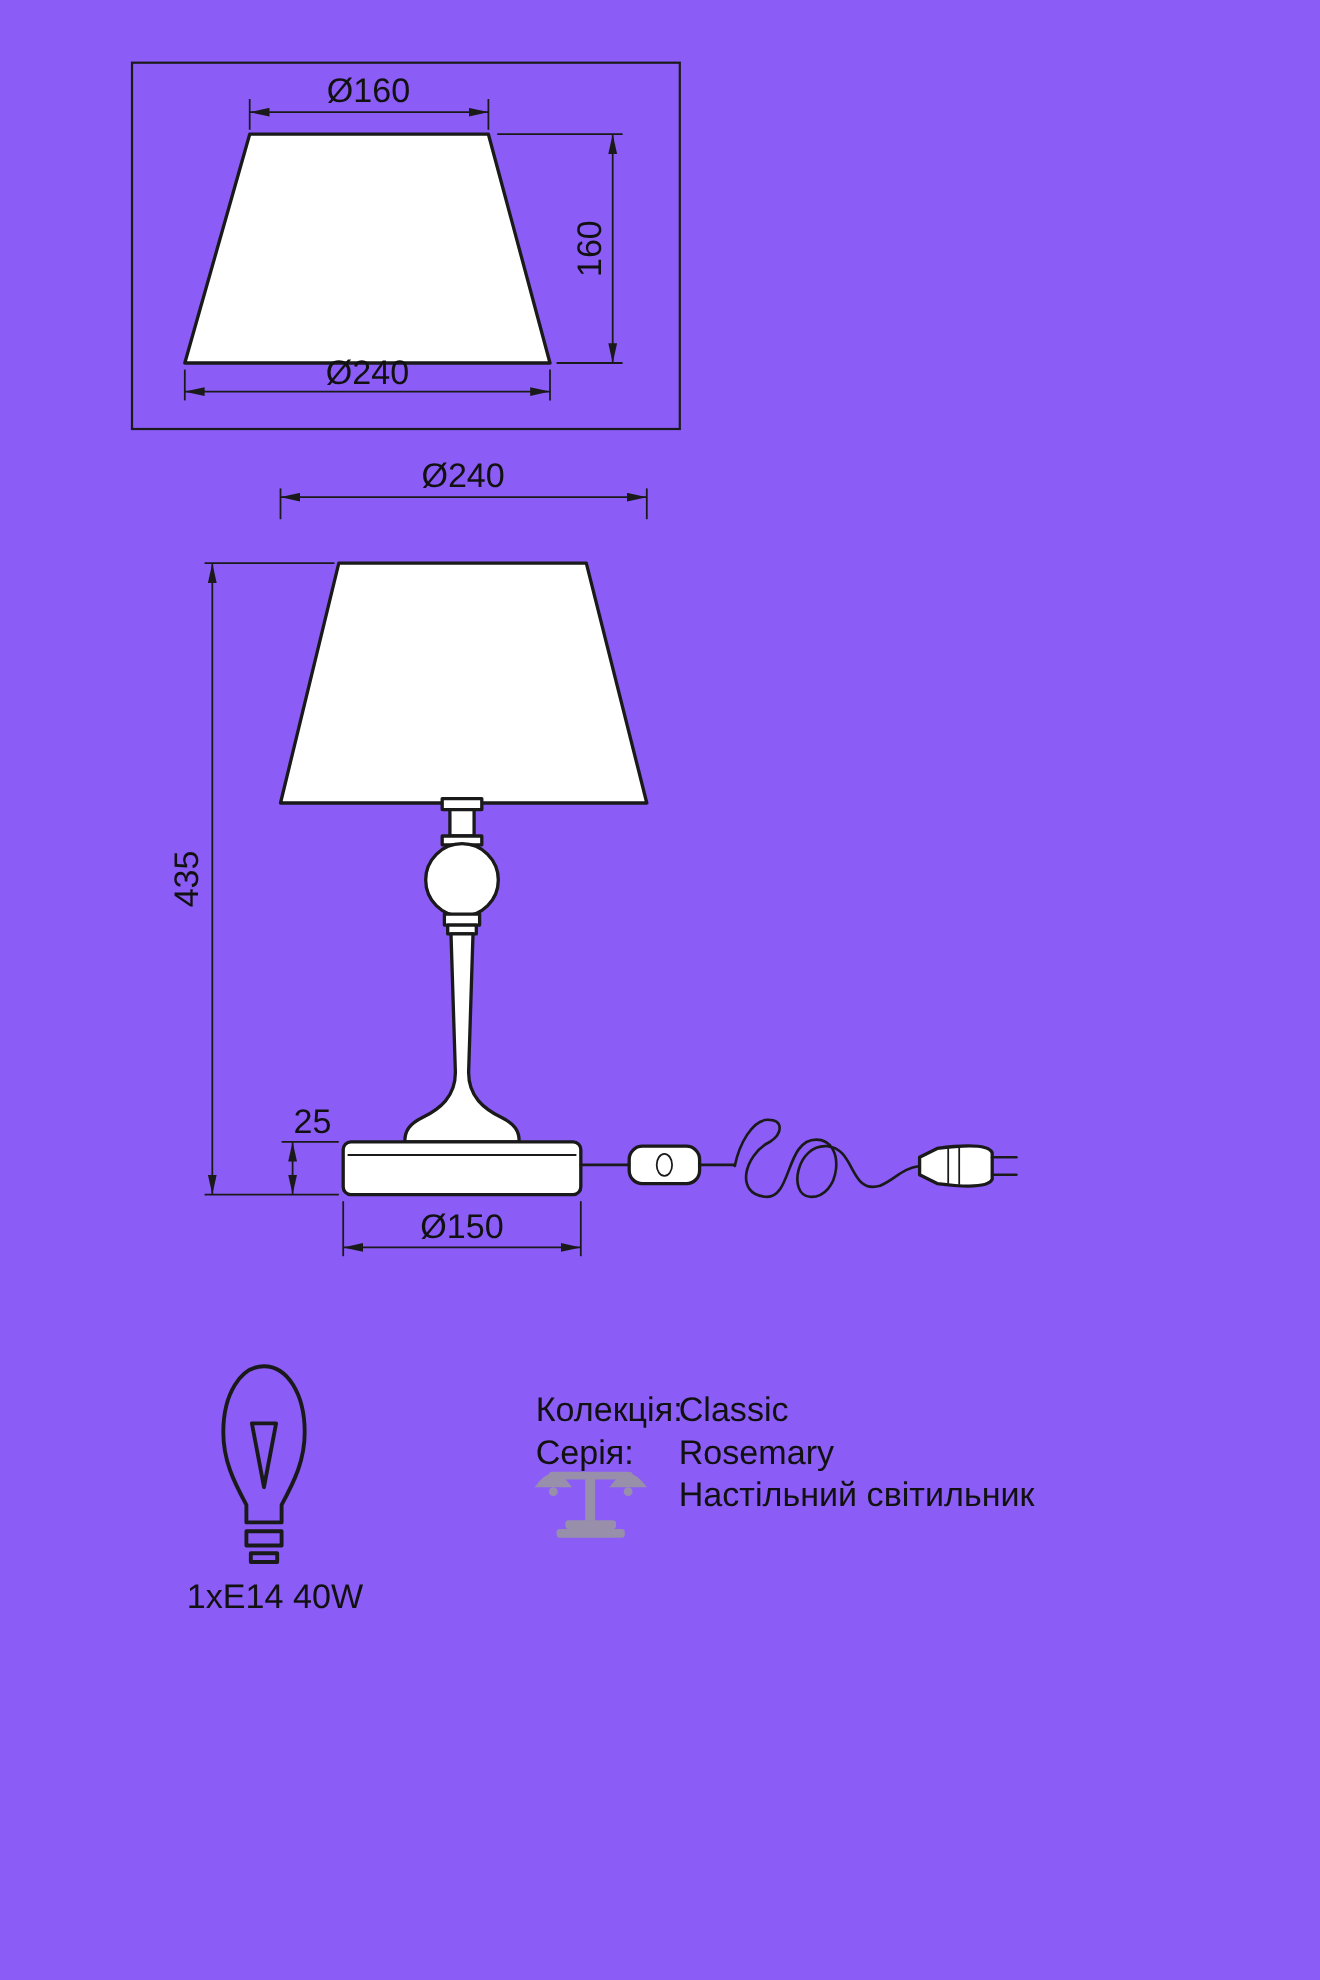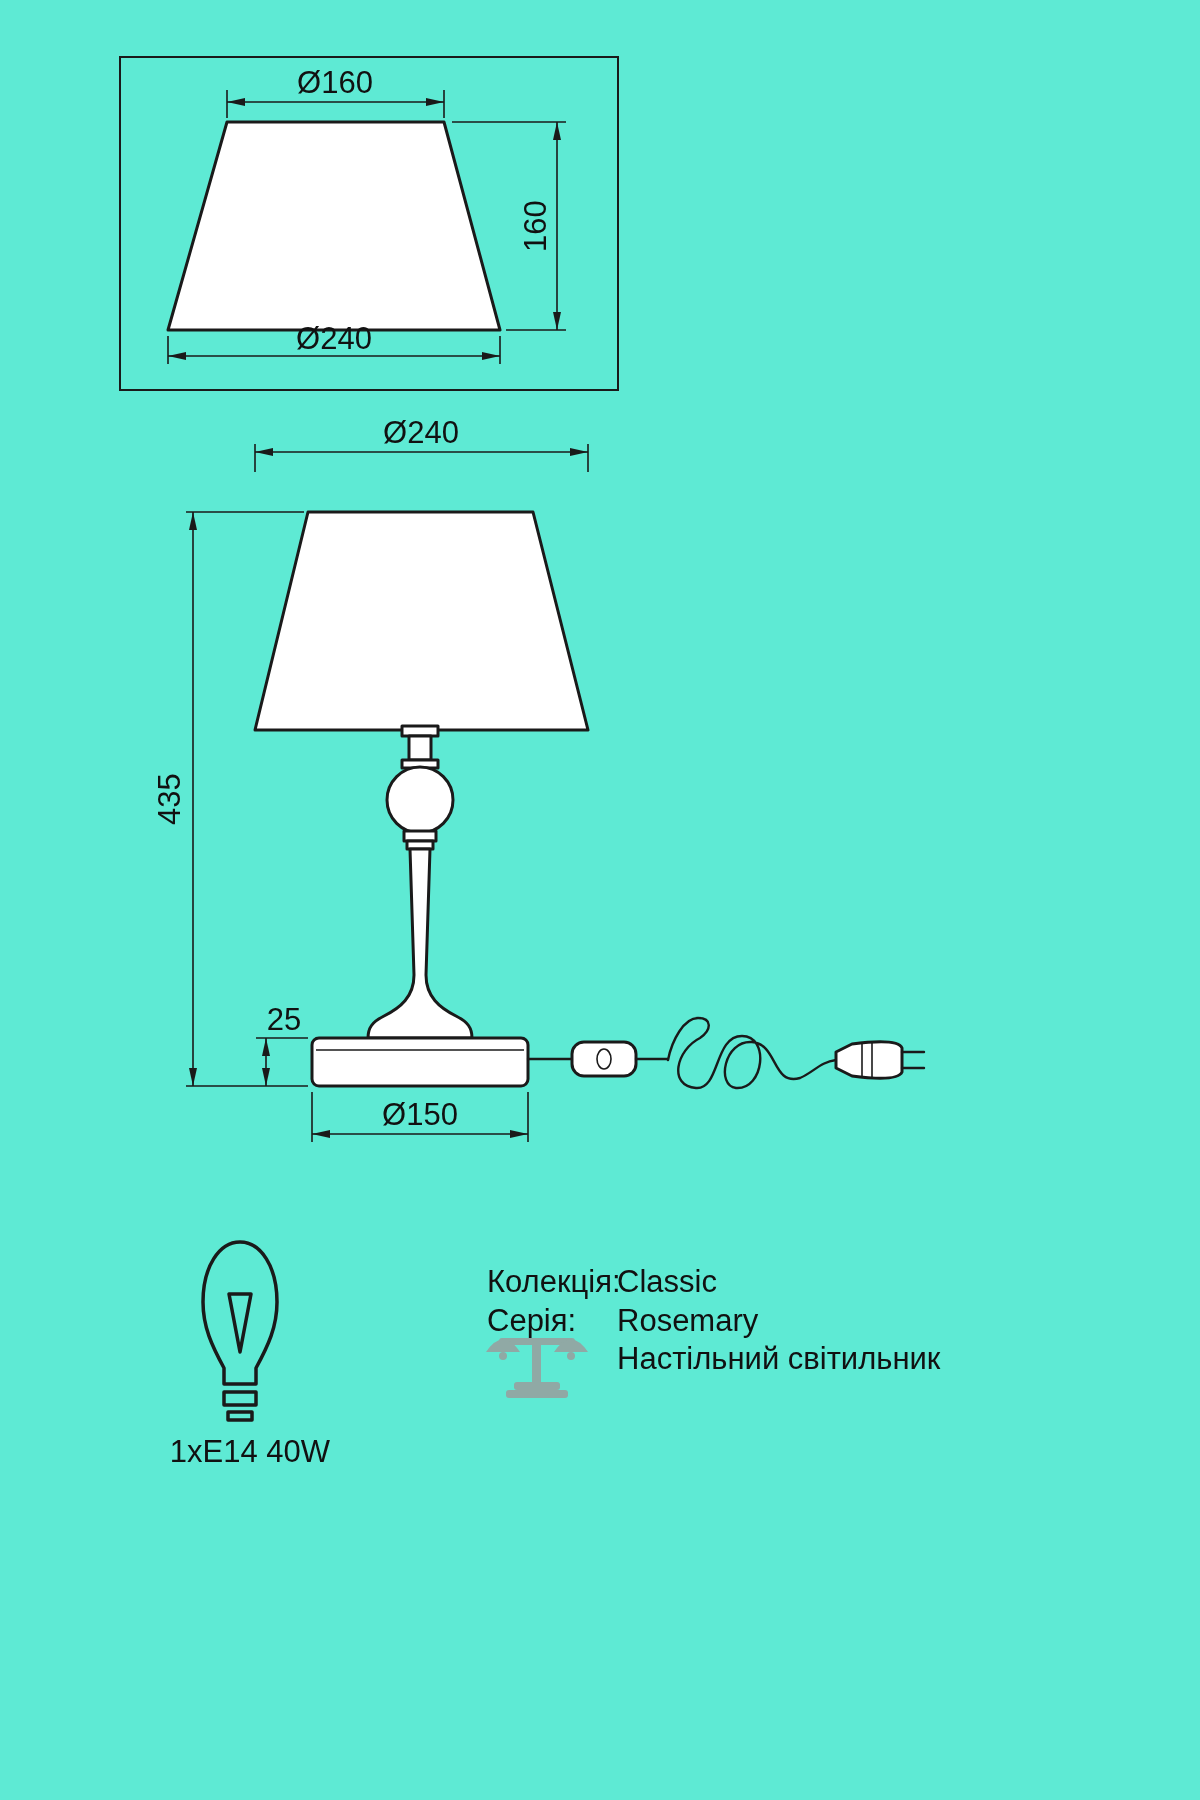--- a/index.html
+++ b/index.html
@@ -1,20 +1,20 @@
 <!DOCTYPE html>
 <html><head>
 <meta charset="utf-8">
 <style>
   html, body { margin: 0; padding: 0; background: #ffffff; }
   .page {
     position: relative;
     width: 1200px;
     height: 1800px;
-    background: #5eead4;
+    background: #8b5cf6;
     font-family: "Liberation Sans", sans-serif;
     overflow: hidden;
   }
   svg { display: block; }
   text {
     font-family: "Liberation Sans", sans-serif;
     fill: #111111;
   }
   .dim-text { font-size: 31px; }
   .spec-text { font-size: 31px; }

